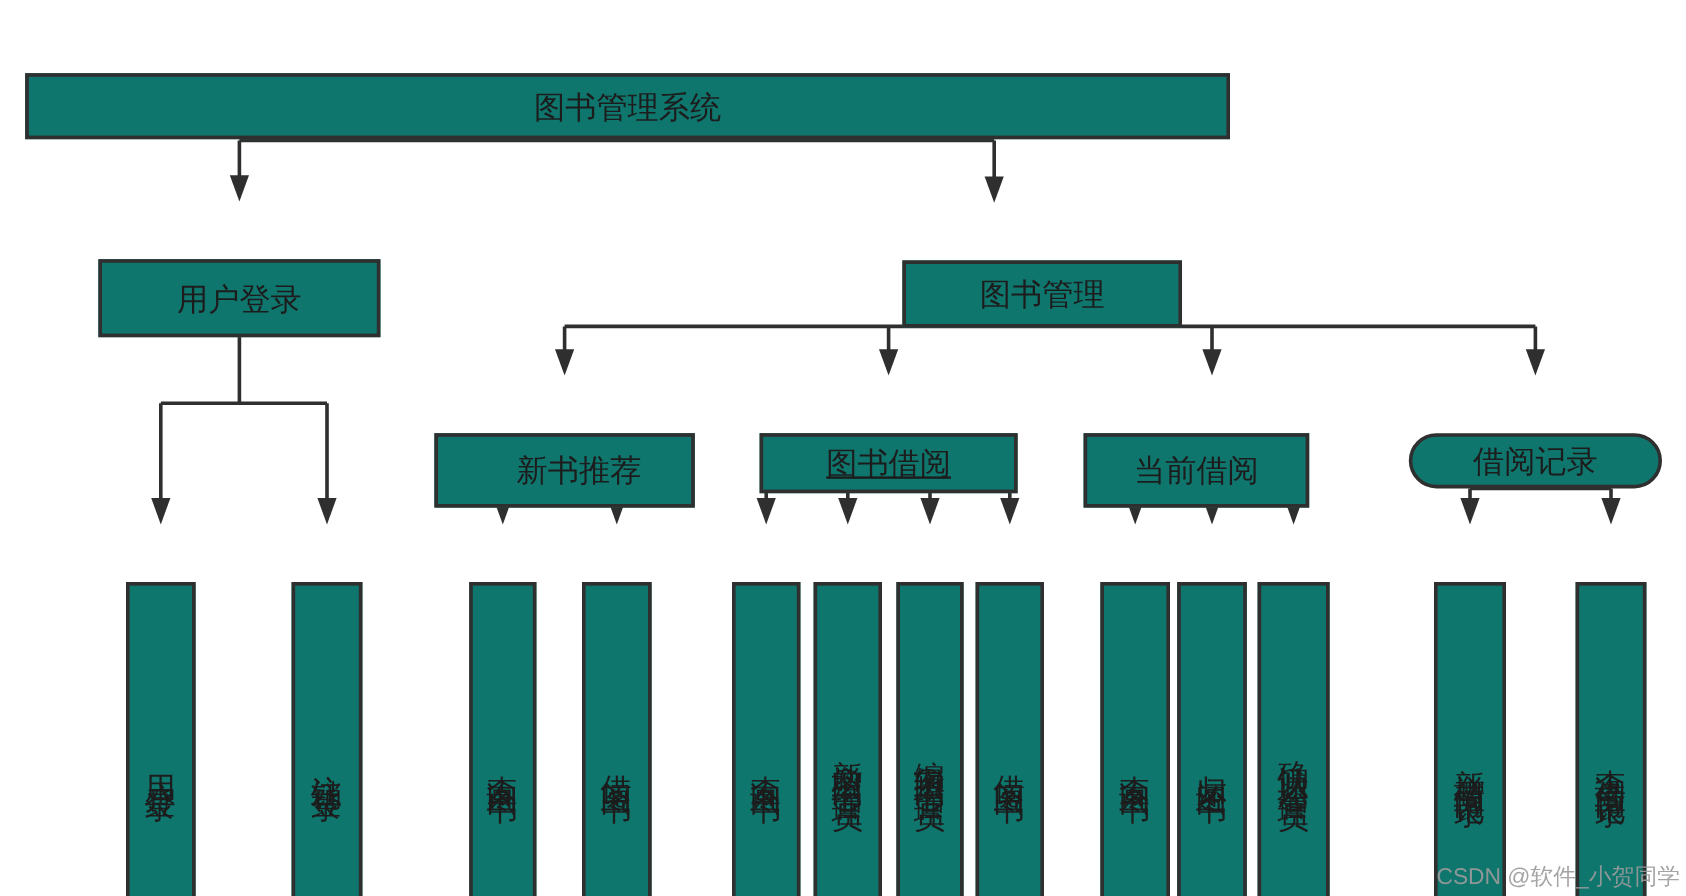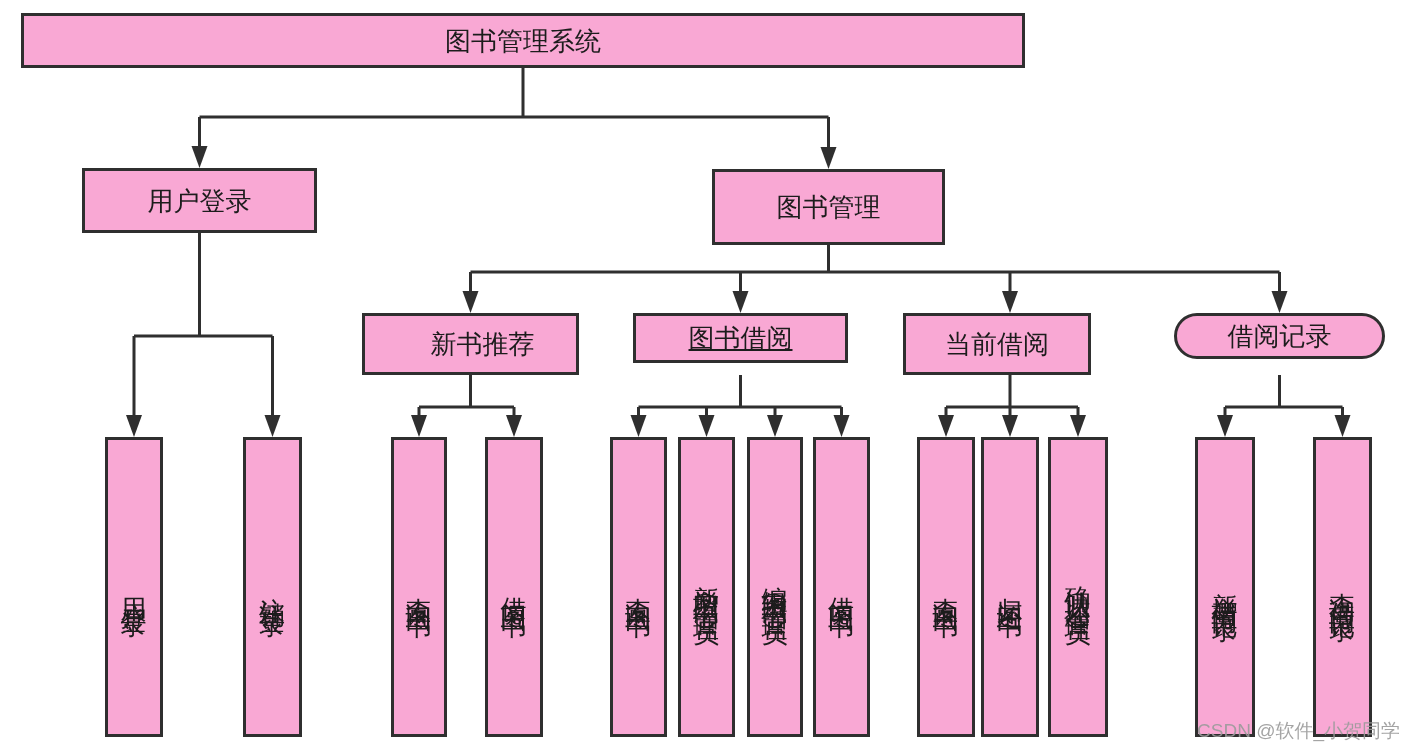--- a/index.html
+++ b/index.html
@@ -19,29 +19,30 @@
   svg.connectors {
     position: absolute;
     left: 0;
     top: 0;
     z-index: 1;
   }
   .box {
     position: absolute;
     box-sizing: border-box;
     border: 3px solid #2f2f2f;
-    background: #f9a8d4;
+    background: #0f766e;
     display: flex;
     align-items: center;
     justify-content: center;
     color: #1c1c1c;
     font-size: 26px;
     line-height: 1;
     z-index: 2;
     white-space: nowrap;
+    margin-top: 48px;
   }
   .leaf {
     writing-mode: vertical-rl;
     text-orientation: mixed;
     letter-spacing: 5px;
     font-size: 26px;
   }
   .watermark {
     position: absolute;
     right: 5px;
@@ -114,21 +115,21 @@
       <polygon points="1002,415 1018,415 1010,437"></polygon>
       <polygon points="1070,415 1086,415 1078,437"></polygon>
       <polygon points="1217,415 1233,415 1225,437"></polygon>
       <polygon points="1334.5,415 1350.5,415 1342.5,437"></polygon>
     </g>
   </svg>
 
   <div class="box" style="left:21px; top:13px; width:1004px; height:55px;">图书管理系统</div>
 
   <div class="box" style="left:82px; top:168px; width:235px; height:65px;">用户登录</div>
-  <div class="box" style="left:712px; top:169px; width:233px; height:76px;">图书管理</div>
+  <div class="box" style="left:752px; top:169px; width:233px; height:56px;">图书管理</div>
 
   <div class="box" style="left:362px; top:313px; width:217px; height:62px;padding-left:24px;">新书推荐</div>
   <div class="box" style="left:633px; top:313px; width:215px; height:50px;text-decoration:underline;">图书借阅</div>
   <div class="box" style="left:903px; top:313px; width:188px; height:62px;">当前借阅</div>
   <div class="box" style="left:1174px; top:313px; width:211px; height:46px;border-radius:30px;">借阅记录</div>
 
   <div class="box leaf" style="left:105px; top:437px; width:58px; height:300px;">用户登录</div>
   <div class="box leaf" style="left:243px; top:437px; width:59px; height:300px;">注销登录</div>
 
   <div class="box leaf" style="left:391px; top:437px; width:56px; height:300px;">查询图书</div>

